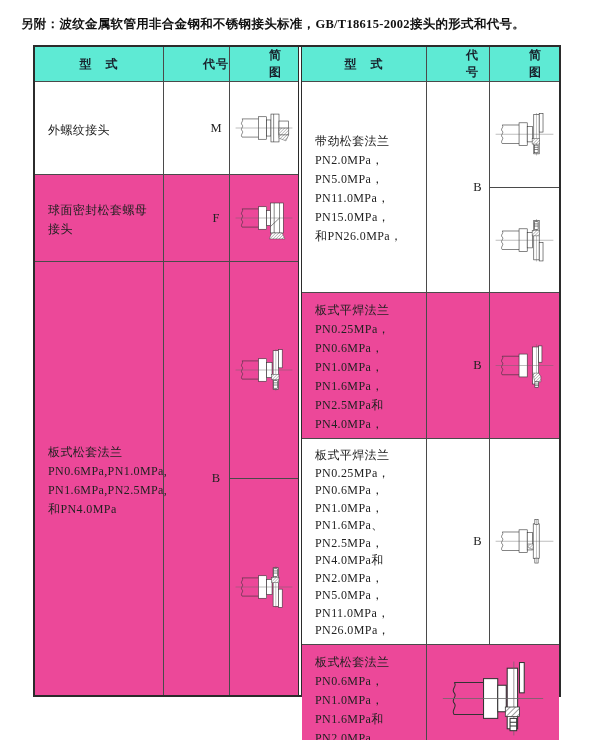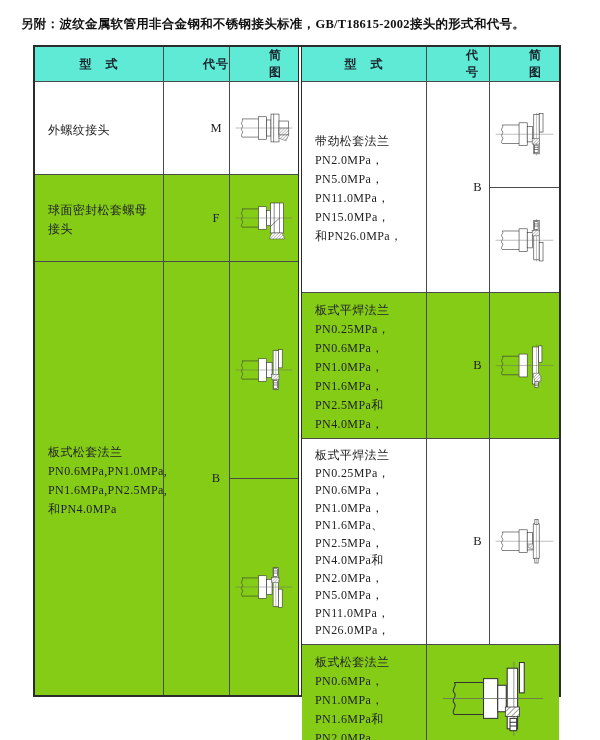--- a/index.html
+++ b/index.html
@@ -19,21 +19,21 @@
   }
   .half { display:flex; flex-direction:column; flex:1; min-width:0; }
   .half.left { flex:0 0 263px; }
   .half.right { flex:1; }
   .mid-divider {
     flex:0 0 4px; background:#fff;
     border-left:1.5px solid #2b2b2b; border-right:1.5px solid #2b2b2b;
   }
   .row { display:flex; border-bottom:1px solid #4a4a4a; background:#fff; }
   .row:last-child { border-bottom:none; }
-  .row.hl { background:#84cc16; }
+  .row.hl { background:#ec4899; }
   .cell { border-right:1px solid #4a4a4a; min-width:0; }
   .cell:last-child { border-right:none; }
   .hrow { flex:0 0 22px; background:#5eead4; }
   .hrow .cell {
     display:flex; align-items:center; justify-content:center;
     font-size:12px; font-weight:700; color:#18222c; letter-spacing:1px;
   }
   .type {
     display:flex; flex-direction:column; justify-content:center;
     padding:8px 4px 4px 13px;

